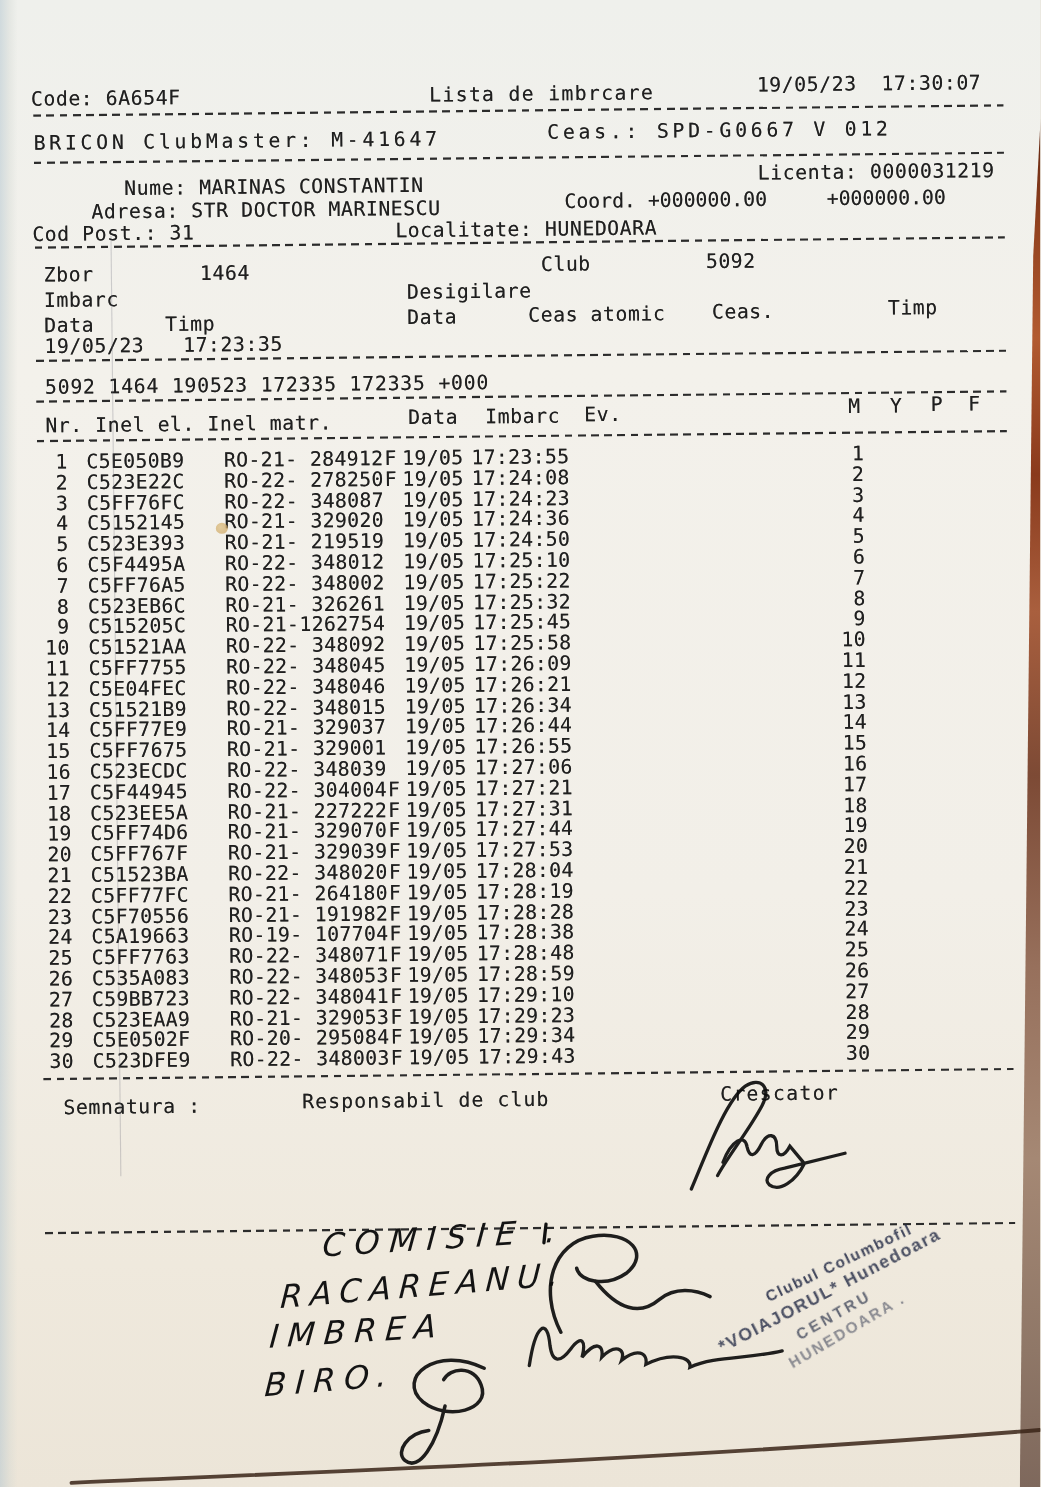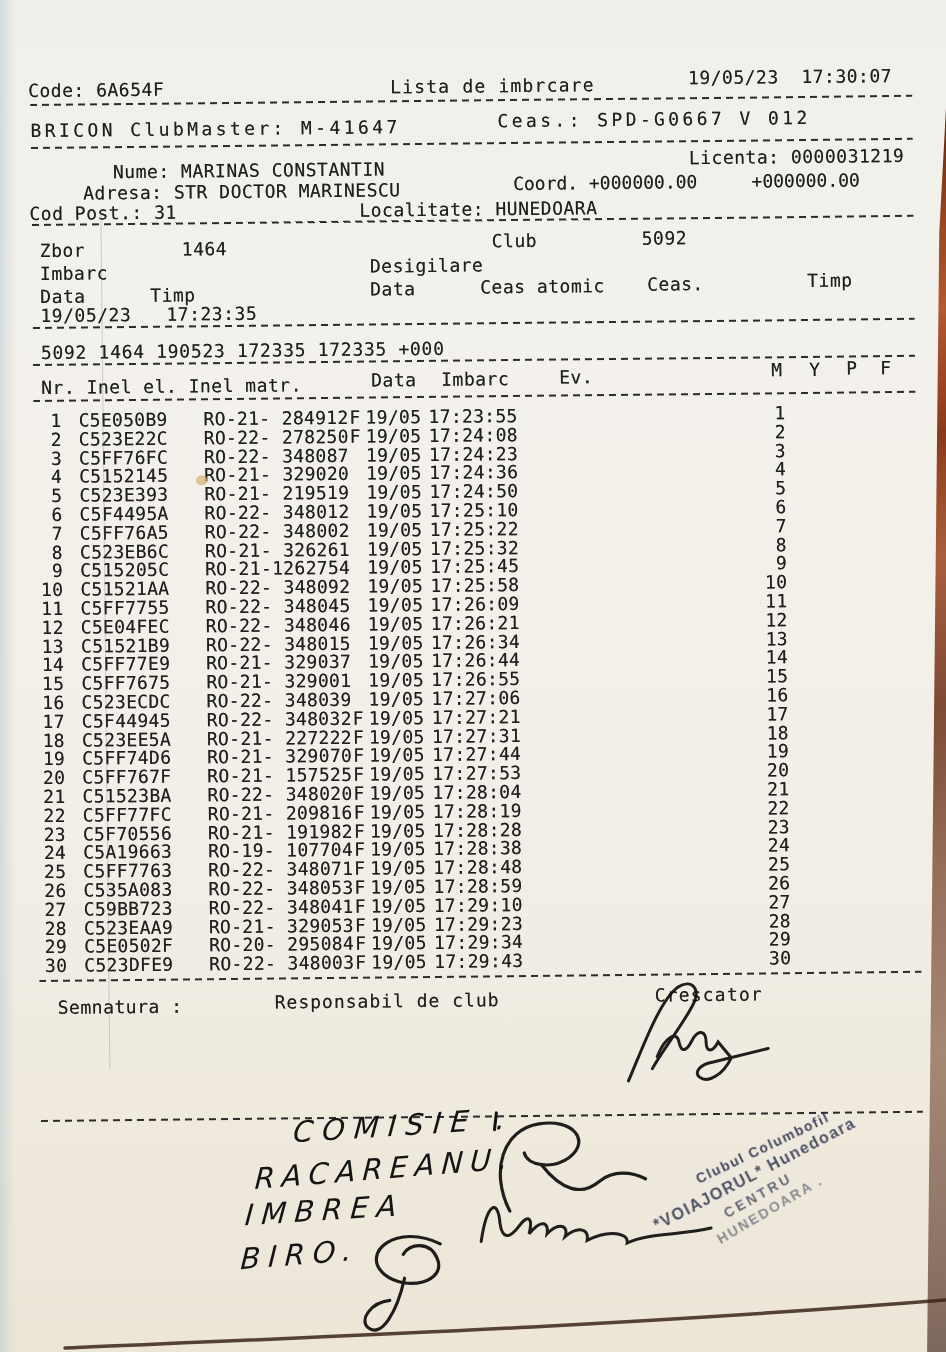--- a/index.html
+++ b/index.html
@@ -122,21 +122,21 @@
   <div class="dash" style="top:327px"></div>
   <div class="line" style="top:342px">
     <span class="t" style="left:38px;letter-spacing:.7px">5092 1464 190523 172335 172335 +000</span>
   </div>
   <div class="dash" style="top:364px"></div>
 
   <div class="line" style="top:377px">
     <span class="t" style="left:38px">Nr. Inel el. Inel matr.</span>
     <span class="t" style="left:368px;transform:translateY(-4px)">Data</span>
     <span class="t" style="left:438px;transform:translateY(-4px)">Imbarc</span>
-    <span class="t" style="left:556px;transform:translateY(-5px)">Ev.</span>
+    <span class="t" style="left:528px;transform:translateY(-5px)">Ev.</span>
     <span class="t" style="left:768px;transform:translateY(-10px)">M</span>
     <span class="t" style="left:806px;transform:translateY(-10px)">Y</span>
     <span class="t" style="left:843px;transform:translateY(-11px)">P</span>
     <span class="t" style="left:877px;transform:translateY(-11px)">F</span>
   </div>
   <div class="dash" style="top:400px"></div>
 
   <div class="tbody">
       <div class="trow">
         <span class="t c-nr">1</span>
@@ -281,21 +281,21 @@
         <span class="t c-series">RO-22-</span>
         <span class="t c-matr">348039</span>
         <span class="t c-data">19/05</span>
         <span class="t c-time">17:27:06</span>
         <span class="t c-m">16</span>
       </div>
       <div class="trow">
         <span class="t c-nr">17</span>
         <span class="t c-inel">C5F44945</span>
         <span class="t c-series">RO-22-</span>
-        <span class="t c-matr">348032</span>
+        <span class="t c-matr">304004</span>
         <span class="t c-matrf">F</span>
         <span class="t c-data">19/05</span>
         <span class="t c-time">17:27:21</span>
         <span class="t c-m">17</span>
       </div>
       <div class="trow">
         <span class="t c-nr">18</span>
         <span class="t c-inel">C523EE5A</span>
         <span class="t c-series">RO-21-</span>
         <span class="t c-matr">227222</span>
@@ -311,41 +311,41 @@
         <span class="t c-matr">329070</span>
         <span class="t c-matrf">F</span>
         <span class="t c-data">19/05</span>
         <span class="t c-time">17:27:44</span>
         <span class="t c-m">19</span>
       </div>
       <div class="trow">
         <span class="t c-nr">20</span>
         <span class="t c-inel">C5FF767F</span>
         <span class="t c-series">RO-21-</span>
-        <span class="t c-matr">157525</span>
+        <span class="t c-matr">329039</span>
         <span class="t c-matrf">F</span>
         <span class="t c-data">19/05</span>
         <span class="t c-time">17:27:53</span>
         <span class="t c-m">20</span>
       </div>
       <div class="trow">
         <span class="t c-nr">21</span>
         <span class="t c-inel">C51523BA</span>
         <span class="t c-series">RO-22-</span>
         <span class="t c-matr">348020</span>
         <span class="t c-matrf">F</span>
         <span class="t c-data">19/05</span>
         <span class="t c-time">17:28:04</span>
         <span class="t c-m">21</span>
       </div>
       <div class="trow">
         <span class="t c-nr">22</span>
         <span class="t c-inel">C5FF77FC</span>
         <span class="t c-series">RO-21-</span>
-        <span class="t c-matr">209816</span>
+        <span class="t c-matr">264180</span>
         <span class="t c-matrf">F</span>
         <span class="t c-data">19/05</span>
         <span class="t c-time">17:28:19</span>
         <span class="t c-m">22</span>
       </div>
       <div class="trow">
         <span class="t c-nr">23</span>
         <span class="t c-inel">C5F70556</span>
         <span class="t c-series">RO-21-</span>
         <span class="t c-matr">191982</span>

